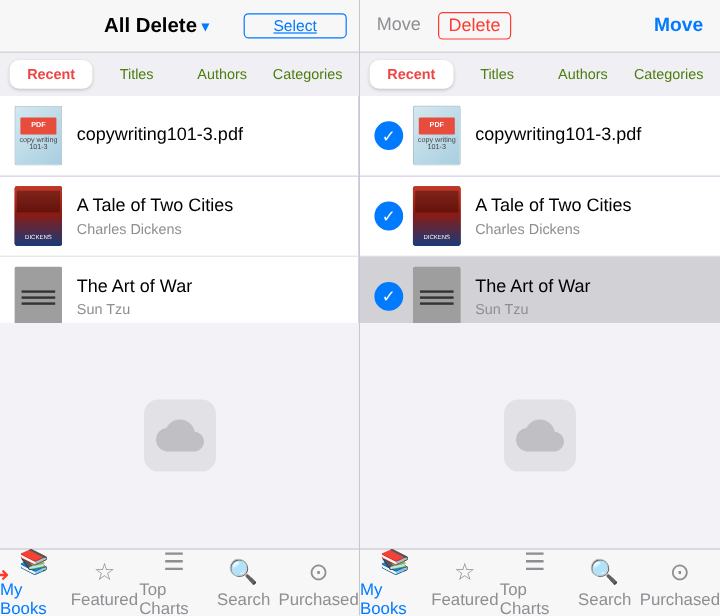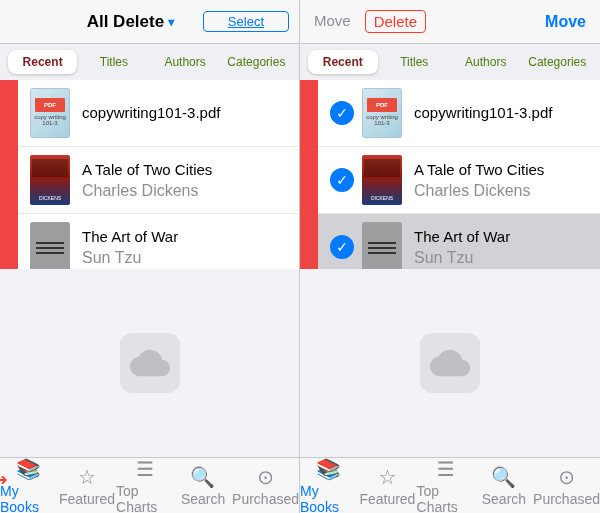--- a/index.html
+++ b/index.html
@@ -82,31 +82,30 @@
       text-align: center;
       font-size: 12px;
       padding: 5px 2px;
       border-radius: 8px;
       cursor: pointer;
       color: #4d7c0f;
     }
 
     .tab.active {
       background: white;
-      color: #7f1d1d;
+      color: #ef4444;
       font-weight: 600;
       box-shadow: 0 1px 3px rgba(0,0,0,0.2);
     }
 
     
     .book-list {
       flex: 1;
       overflow-y: auto;
-      background: #ef4444;
-      padding-left: 18px;
+      background: #4c1d95;
     }
 
     .book-item {
       display: flex;
       align-items: center;
       padding: 8px 12px;
       border-bottom: 1px solid #e5e5ea;
       min-height: 60px;
       background: white;
       cursor: pointer;
@@ -196,21 +195,21 @@
     }
 
     .book-title {
       font-size: 15px;
       color: #000;
       font-weight: 400;
       line-height: 1.3;
     }
 
     .book-author {
-      font-size: 16px;
+      font-size: 12px;
       color: #8e8e93;
       margin-top: 2px;
     }
 
     
     .icloud-area {
       flex: 1;
       display: flex;
       align-items: center;
       justify-content: center;

